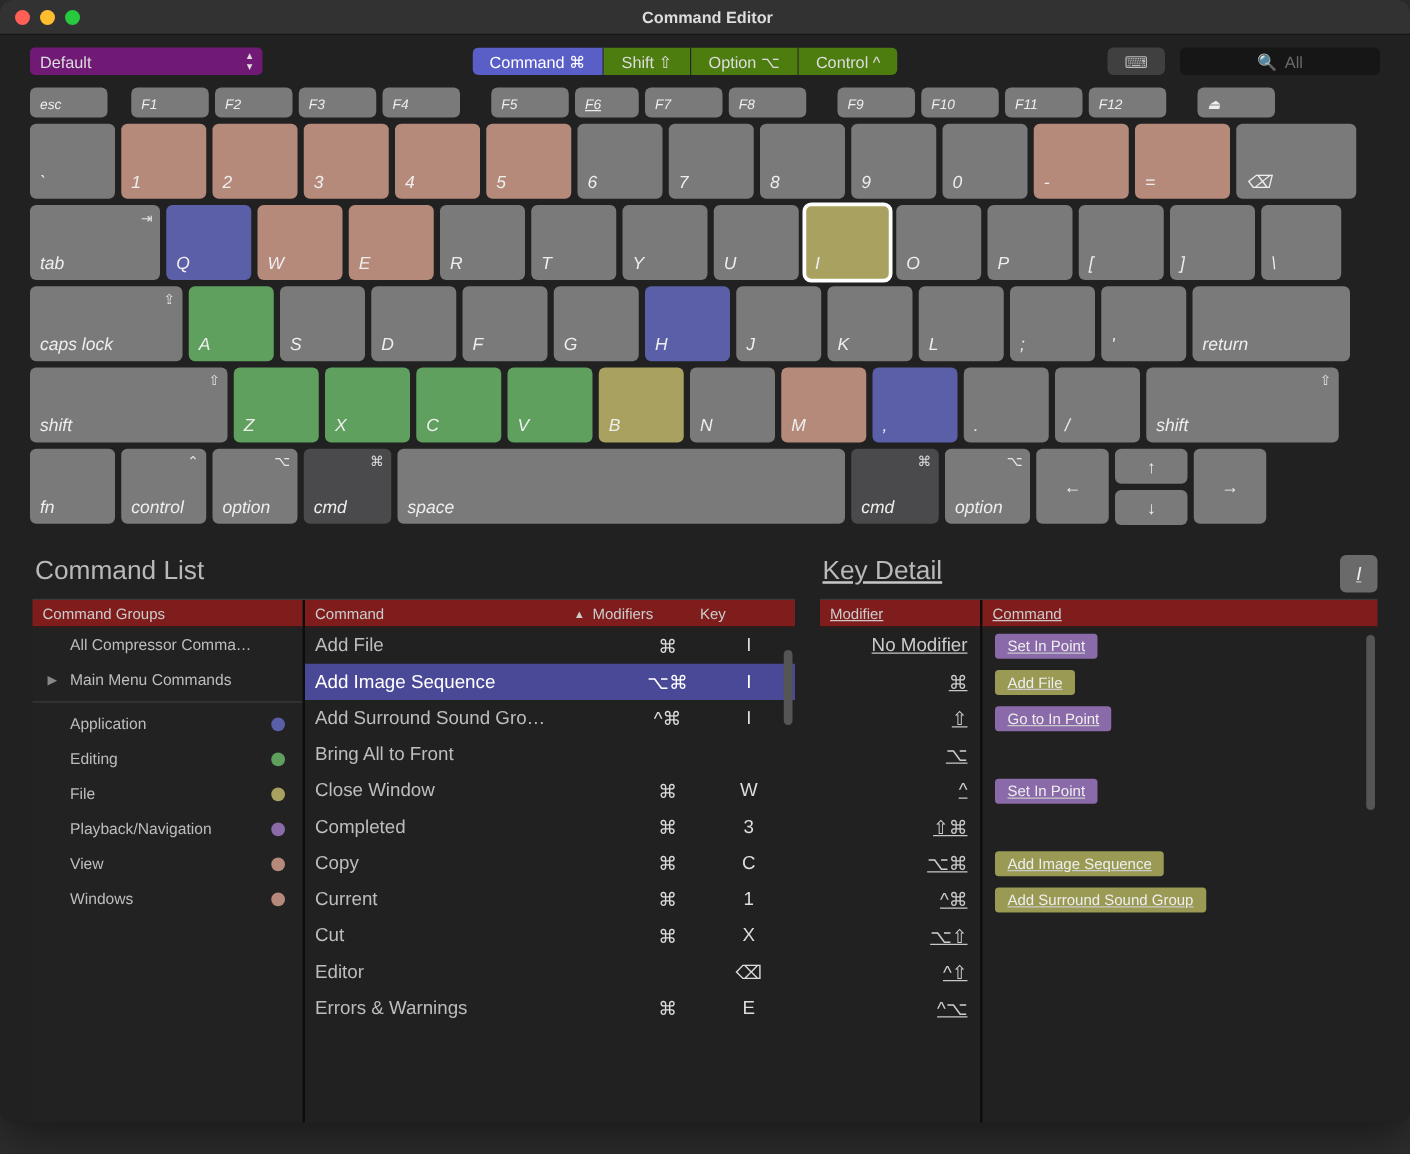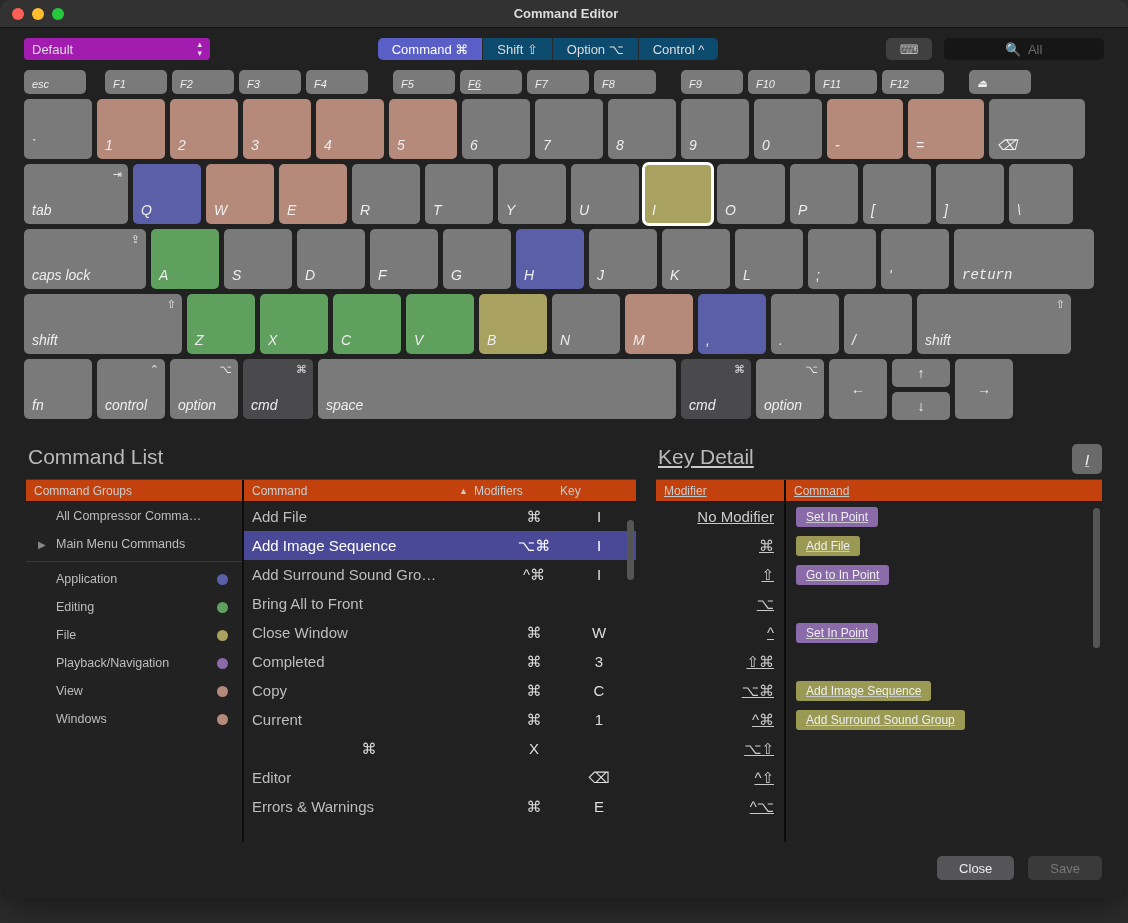--- a/index.html
+++ b/index.html
@@ -55,37 +55,37 @@
   .title { position: absolute; left: 4px; right: 0; text-align: center; font-weight: 600; color: #ddd; font-size: 13px; }
   
   .toolbar {
     display: flex;
     align-items: center;
     padding: 10px 24px 6px 24px;
     gap: 12px;
   }
   .dropdown {
     width: 186px; height: 22px;
-    background: #a21caf;
+    background: #701a75;
     border-radius: 4px;
     display: flex; align-items: center; justify-content: space-between;
     padding: 0 8px;
     color: #ddd;
     font-size: 13px;
   }
   .dropdown .chev { font-size: 9px; line-height:9px; display:flex; flex-direction:column;}
   .spacer { flex: 1; }
   .seg {
     display: flex;
     border-radius: 5px;
     overflow: hidden;
   }
   .seg button {
     border: none;
-    background: #0c4a6e;
+    background: #4d7c0f;
     color: #ddd;
     height: 22px;
     padding: 0 14px;
     font-size: 13px;
     border-right: 1px solid #2a2a2a;
     cursor: pointer;
     font-family: inherit;
   }
   .seg button:last-child { border-right: none; }
   .seg button.active { background: #5a5fc8; color: #fff; }
@@ -149,21 +149,21 @@
   .lists {
     display:flex; flex:1; min-height:0;
     border-top:1px solid #3a3a3a;
   }
   .groups {
     width: 218px; border-right: 2px solid var(--divider);
     display:flex; flex-direction:column;
     background:#222;
   }
   .colhead {
-    background:#c2410c; color:#ccc; font-size:12px;
+    background:#7f1d1d; color:#ccc; font-size:12px;
     height:22px; display:flex; align-items:center; padding:0 8px;
     border-bottom:1px solid #1a1a1a;
     gap:6px;
   }
   .grouprow {
     display:flex; align-items:center; height:28px; padding:0 8px 0 30px;
     color:#bdbdbd; font-size:12.5px; position:relative;
   }
   .grouprow .disc { position:absolute; left:12px; color:#888; font-size:10px;}
   .grouprow .dotc { position:absolute; right:14px; width:11px; height:11px; border-radius:50%;}
@@ -250,21 +250,21 @@
   </div>
 
   <div class="keyboard">
     <div class="krow" id="krow-fn">
         <div class="key short" style="width: 62px;">esc</div>
         <div class="key short" style="width: 62px; margin-left: 14px;">F1</div>
         <div class="key short" style="width: 62px; margin-left: 0px;">F2</div>
         <div class="key short" style="width: 62px; margin-left: 0px;">F3</div>
         <div class="key short" style="width: 62px; margin-left: 0px;">F4</div>
         <div class="key short" style="width: 62px; margin-left: 20px;">F5</div>
-        <div class="key short" style="width: 62px; margin-left: 0px; text-decoration: underline;">F6</div>
+        <div class="key short" style="width: 51px; margin-left: 0px; text-decoration: underline;">F6</div>
         <div class="key short" style="width: 62px; margin-left: 0px;">F7</div>
         <div class="key short" style="width: 62px; margin-left: 0px;">F8</div>
         <div class="key short" style="width: 62px; margin-left: 20px;">F9</div>
         <div class="key short" style="width: 62px; margin-left: 0px;">F10</div>
         <div class="key short" style="width: 62px; margin-left: 0px;">F11</div>
         <div class="key short" style="width: 62px; margin-left: 0px;">F12</div>
         <div class="key short" style="width: 62px; margin-left: 20px;">⏏</div>
       </div>
     <div class="krow" id="krow-1">
         <div class="key " style="width: 68px;">`</div>
@@ -304,21 +304,21 @@
         <div class="key " style="width: 68px;">S</div>
         <div class="key " style="width: 68px;">D</div>
         <div class="key " style="width: 68px;">F</div>
         <div class="key " style="width: 68px;">G</div>
         <div class="key blue" style="width: 68px;">H</div>
         <div class="key " style="width: 68px;">J</div>
         <div class="key " style="width: 68px;">K</div>
         <div class="key " style="width: 68px;">L</div>
         <div class="key " style="width: 68px;">;</div>
         <div class="key " style="width: 68px;">'</div>
-        <div class="key " style="width: 140px; font-family: Liberation Mono, monospace;">return</div>
+        <div class="key " style="width: 126px;">return</div>
       </div>
     <div class="krow" id="krow-4">
         <div class="key " style="width: 158px;">shift<span class="corner">⇧</span></div>
         <div class="key green" style="width: 68px;">Z</div>
         <div class="key green" style="width: 68px;">X</div>
         <div class="key green" style="width: 68px;">C</div>
         <div class="key green" style="width: 68px;">V</div>
         <div class="key olive" style="width: 68px;">B</div>
         <div class="key " style="width: 68px;">N</div>
         <div class="key coral" style="width: 68px;">M</div>
@@ -444,20 +444,21 @@
                 <div class="k">C</div>
                 <div></div>
               </div>
               <div class="cmdrow">
                 <div>Current</div>
                 <div class="mod">⌘</div>
                 <div class="k">1</div>
                 <div></div>
               </div>
               <div class="cmdrow">
+                <div>Cut</div>
                 <div class="mod">⌘</div>
                 <div class="k">X</div>
                 <div></div>
               </div>
               <div class="cmdrow">
                 <div>Editor</div>
                 <div class="mod"></div>
                 <div class="k">⌫</div>
                 <div></div>
               </div>
@@ -521,17 +522,13 @@
               <div class="kd-row"></div>
               <div class="kd-row"></div>
               <div class="kd-row"></div>
             </div>
           <div class="scrollbar"></div>
         </div>
       </div>
     </div>
   </div>
 
-  <div class="footer">
-    <button class="btn">Close</button>
-    <button class="btn disabled">Save</button>
-  </div>
 </div>
 
 </body></html>

